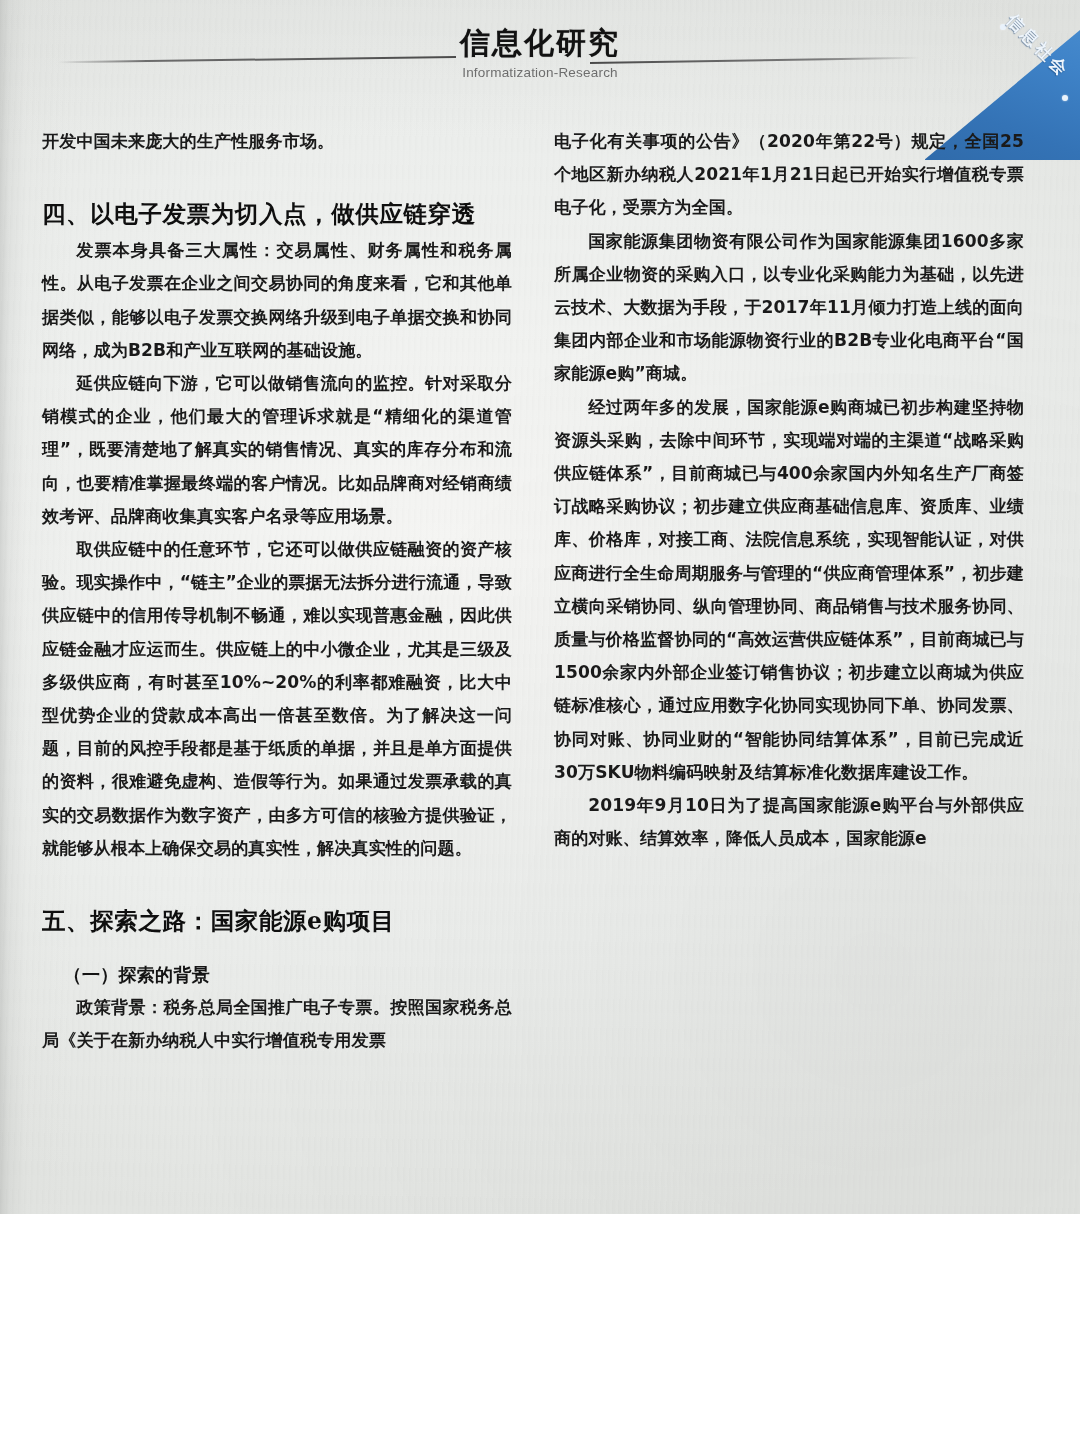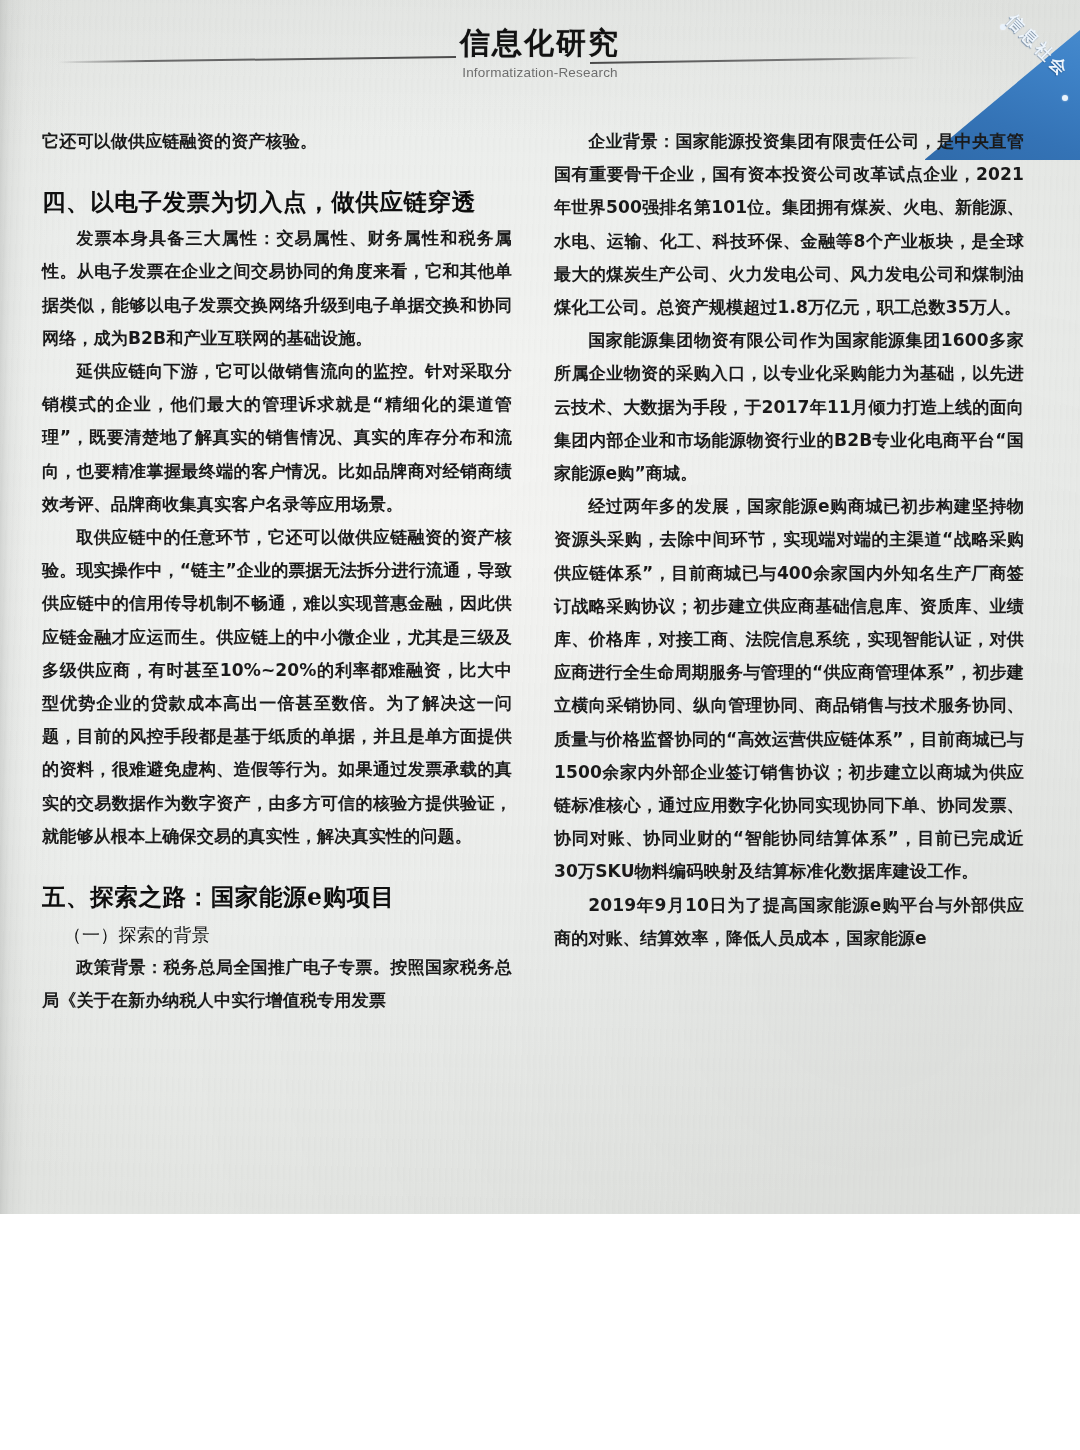--- a/index.html
+++ b/index.html
@@ -157,32 +157,32 @@
   }
   p.para.noindent { text-indent: 0; }
 
   h2.sec-title {
     font-family: "DejaVu Serif", "Liberation Serif", serif;
     font-size: 23.5px;
     font-weight: 700;
     line-height: 40px;
     letter-spacing: .6px;
     color: #0f0f0f;
-    margin-top: 24px;
+    margin-top: 36px;
     margin-bottom: 0;
   }
   h3.sub-title {
     font-family: "DejaVu Sans", "Liberation Sans", sans-serif;
     font-size: 18px;
-    font-weight: 400;
+    font-weight: 700;
     line-height: 32px;
     letter-spacing: .3px;
     color: #141414;
     text-indent: 1.2em;
-    margin-top: 2px;
+    margin-top: 18px;
   }
   .gap-top-sm { margin-top: 26px; }
 
   
   .footer-rule {
     position: absolute;
     left: 44px; top: 1356px;
     width: 990px; height: 2px;
     background: linear-gradient(90deg, rgba(120,120,120,0) 0%, #7e7e7e 14%, #5d5d5d 60%, #8f8f8f 100%);
     transform: rotate(-0.35deg);
@@ -218,36 +218,36 @@
     <div class="corner-tri"></div>
     <div class="corner-edge"></div>
     <div class="dot dot-a"></div>
     <div class="dot dot-b"></div>
     <div class="corner-text">信息社会</div>
   </div>
 
   <div class="columns">
 
     <div class="col">
-      <p class="para noindent">它还可以做供应链融资的资产核验。</p>
+      <p class="para noindent">开发中国未来庞大的生产性服务市场。</p>
 
       <h2 class="sec-title">四、以电子发票为切入点，做供应链穿透</h2>
 
       <p class="para">发票本身具备三大属性：交易属性、财务属性和税务属性。从电子发票在企业之间交易协同的角度来看，它和其他单据类似，能够以电子发票交换网络升级到电子单据交换和协同网络，成为B2B和产业互联网的基础设施。</p>
       <p class="para">延供应链向下游，它可以做销售流向的监控。针对采取分销模式的企业，他们最大的管理诉求就是“精细化的渠道管理”，既要清楚地了解真实的销售情况、真实的库存分布和流向，也要精准掌握最终端的客户情况。比如品牌商对经销商绩效考评、品牌商收集真实客户名录等应用场景。</p>
       <p class="para">取供应链中的任意环节，它还可以做供应链融资的资产核验。现实操作中，“链主”企业的票据无法拆分进行流通，导致供应链中的信用传导机制不畅通，难以实现普惠金融，因此供应链金融才应运而生。供应链上的中小微企业，尤其是三级及多级供应商，有时甚至10%~20%的利率都难融资，比大中型优势企业的贷款成本高出一倍甚至数倍。为了解决这一问题，目前的风控手段都是基于纸质的单据，并且是单方面提供的资料，很难避免虚构、造假等行为。如果通过发票承载的真实的交易数据作为数字资产，由多方可信的核验方提供验证，就能够从根本上确保交易的真实性，解决真实性的问题。</p>
 
       <h2 class="sec-title gap-top-sm">五、探索之路：国家能源e购项目</h2>
       <h3 class="sub-title">（一）探索的背景</h3>
 
       <p class="para">政策背景：税务总局全国推广电子专票。按照国家税务总局《关于在新办纳税人中实行增值税专用发票</p>
     </div>
 
     <div class="col">
-      <p class="para">企业背景：国家能源投资集团有限责任公司，是中央直管国有重要骨干企业，国有资本投资公司改革试点企业，2021年世界500强排名第101位。集团拥有煤炭、火电、新能源、水电、运输、化工、科技环保、金融等8个产业板块，是全球最大的煤炭生产公司、火力发电公司、风力发电公司和煤制油煤化工公司。总资产规模超过1.8万亿元，职工总数35万人。</p>
+      <p class="para noindent">电子化有关事项的公告》（2020年第22号）规定，全国25个地区新办纳税人2021年1月21日起已开始实行增值税专票电子化，受票方为全国。</p>
       <p class="para">国家能源集团物资有限公司作为国家能源集团1600多家所属企业物资的采购入口，以专业化采购能力为基础，以先进云技术、大数据为手段，于2017年11月倾力打造上线的面向集团内部企业和市场能源物资行业的B2B专业化电商平台“国家能源e购”商城。</p>
       <p class="para">经过两年多的发展，国家能源e购商城已初步构建坚持物资源头采购，去除中间环节，实现端对端的主渠道“战略采购供应链体系”，目前商城已与400余家国内外知名生产厂商签订战略采购协议；初步建立供应商基础信息库、资质库、业绩库、价格库，对接工商、法院信息系统，实现智能认证，对供应商进行全生命周期服务与管理的“供应商管理体系”，初步建立横向采销协同、纵向管理协同、商品销售与技术服务协同、质量与价格监督协同的“高效运营供应链体系”，目前商城已与1500余家内外部企业签订销售协议；初步建立以商城为供应链标准核心，通过应用数字化协同实现协同下单、协同发票、协同对账、协同业财的“智能协同结算体系”，目前已完成近30万SKU物料编码映射及结算标准化数据库建设工作。</p>
       <p class="para">2019年9月10日为了提高国家能源e购平台与外部供应商的对账、结算效率，降低人员成本，国家能源e</p>
     </div>
 
   </div>
 
   <div class="footer-rule"></div>
   <div class="page-number">87</div>
 

